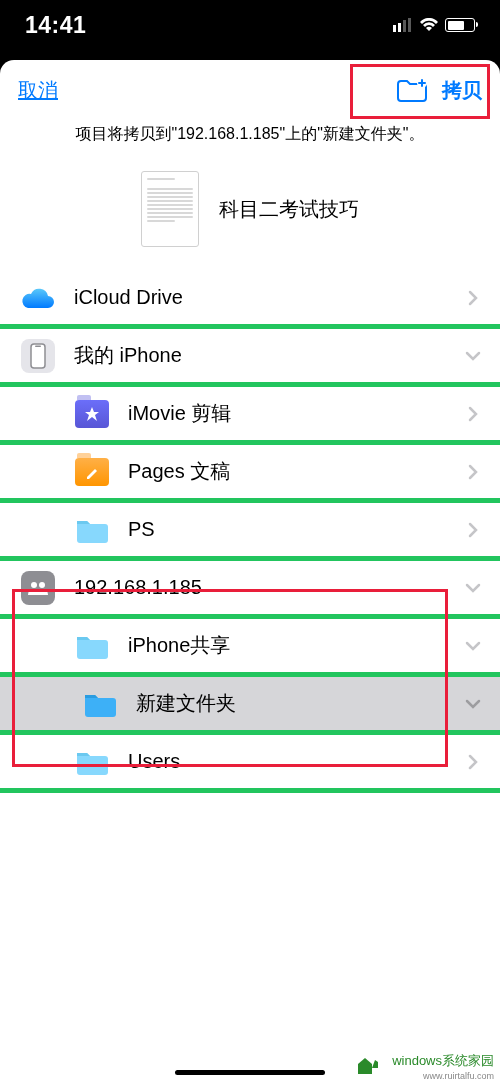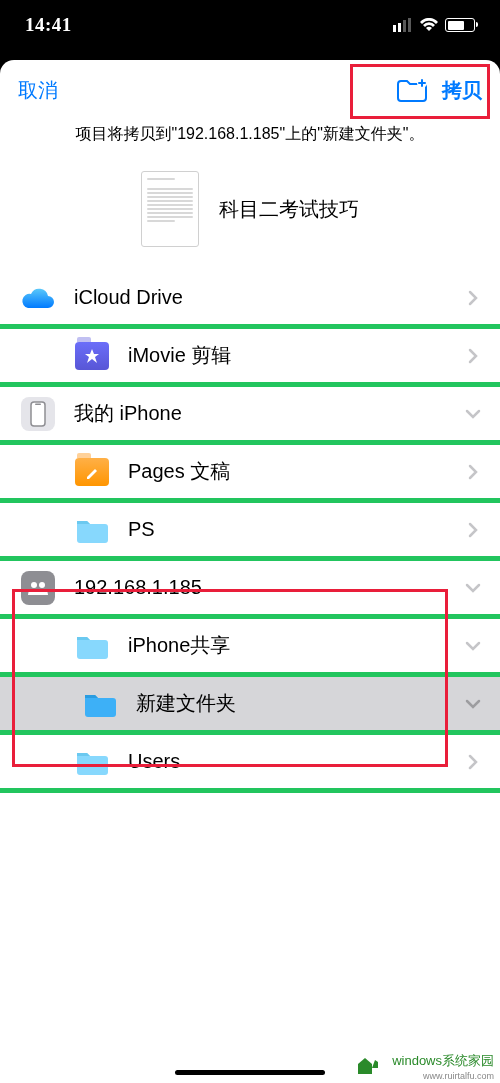--- a/index.html
+++ b/index.html
@@ -19,24 +19,23 @@
     .status-bar {
       height: 50px;
       background: #000;
       display: flex;
       align-items: center;
       justify-content: space-between;
       padding: 0 25px;
       color: #fff;
     }
     .status-time {
-      font-size: 19px;
+      font-size: 23px;
       font-weight: 600;
       letter-spacing: 0.5px;
-      font-family: Liberation Serif, serif;
     }
     .status-right {
       display: flex;
       align-items: center;
       gap: 6px;
     }
     .signal-icon, .wifi-icon {
       display: inline-flex;
       align-items: center;
     }
@@ -84,20 +83,21 @@
       display: flex;
       align-items: center;
       justify-content: space-between;
       padding: 0 18px;
       position: relative;
     }
     .cancel-btn {
       color: #007aff;
       font-size: 20px;
       font-weight: 400;
+      text-decoration: underline;
     }
     .header-right {
       display: flex;
       align-items: center;
       gap: 14px;
     }
     .new-folder-btn {
       color: #007aff;
       display: inline-flex;
       align-items: center;
@@ -380,49 +380,49 @@
         </svg>
       </div>
       <div class="label">iCloud Drive</div>
       <div class="acc">
         <svg width="10" height="16" viewBox="0 0 10 16">
             <path d="M2 2 L8 8 L2 14" fill="none" stroke="#c5c5c8" stroke-width="2.5" stroke-linecap="round"></path>
           </svg>
       </div>
     </div>
 
+    <div class="row">
+      <div class="icon-slot">
+        <div class="phone-icon-wrap">
+          <svg width="16" height="26" viewBox="0 0 16 26">
+            <rect x="1" y="1" width="14" height="24" rx="3" fill="#fff" stroke="#8e8e93" stroke-width="1.5"></rect>
+            <rect x="5" y="2.5" width="6" height="1.5" rx="0.75" fill="#8e8e93"></rect>
+          </svg>
+        </div>
+      </div>
+      <div class="label">我的 iPhone</div>
+      <div class="acc">
+        <svg width="16" height="10" viewBox="0 0 16 10">
+            <path d="M2 2 L8 8 L14 2" fill="none" stroke="#c5c5c8" stroke-width="2.5" stroke-linecap="round"></path>
+          </svg>
+      </div>
+    </div>
+
     <div class="row indent-1">
       <div class="icon-slot">
         <div class="imovie-icon">
           <svg width="16" height="16" viewBox="0 0 16 16">
               <polygon points="8,1 10,6 15,6 11,9 13,15 8,11 3,15 5,9 1,6 6,6" fill="#fff"></polygon>
             </svg>
         </div>
       </div>
       <div class="label">iMovie 剪辑</div>
       <div class="acc">
         <svg width="10" height="16" viewBox="0 0 10 16">
             <path d="M2 2 L8 8 L2 14" fill="none" stroke="#c5c5c8" stroke-width="2.5" stroke-linecap="round"></path>
-          </svg>
-      </div>
-    </div>
-
-    <div class="row">
-      <div class="icon-slot">
-        <div class="phone-icon-wrap">
-          <svg width="16" height="26" viewBox="0 0 16 26">
-            <rect x="1" y="1" width="14" height="24" rx="3" fill="#fff" stroke="#8e8e93" stroke-width="1.5"></rect>
-            <rect x="5" y="2.5" width="6" height="1.5" rx="0.75" fill="#8e8e93"></rect>
-          </svg>
-        </div>
-      </div>
-      <div class="label">我的 iPhone</div>
-      <div class="acc">
-        <svg width="16" height="10" viewBox="0 0 16 10">
-            <path d="M2 2 L8 8 L14 2" fill="none" stroke="#c5c5c8" stroke-width="2.5" stroke-linecap="round"></path>
           </svg>
       </div>
     </div>
 
     <div class="row indent-1">
       <div class="icon-slot">
         <div class="pages-icon">
           <svg width="14" height="14" viewBox="0 0 14 14">
               <path d="M2 12 L10 4 L12 6 L4 14 L2 14 Z M11 3 L13 5" fill="#fff"></path>
             </svg>

